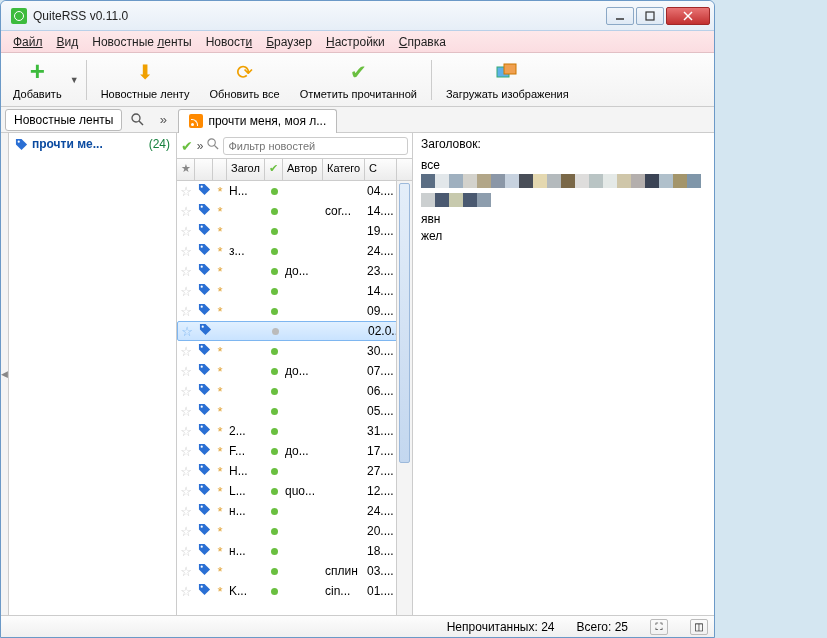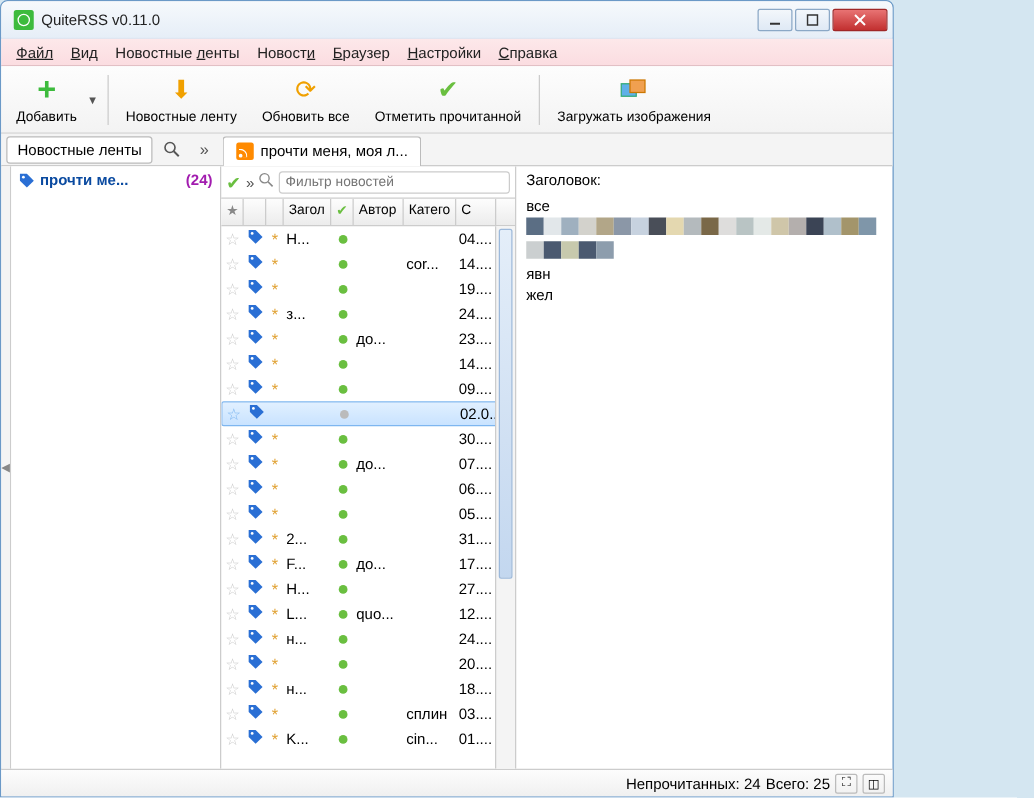--- a/index.html
+++ b/index.html
@@ -37,21 +37,21 @@
 .tab { background: #fff; border: 1px solid #bbb; border-bottom: none; border-radius: 3px 3px 0 0; padding: 4px 10px; display: flex; align-items: center; gap: 5px; height: 24px; margin-top: 2px; }
 .rss-icon { width: 14px; height: 14px; background: #ff8a00; border-radius: 2px; position: relative; }
 .rss-icon::before, .rss-icon::after { content:''; position:absolute; }
 .rss-icon::before { width:3px; height:3px; background:#fff; border-radius:50%; bottom:2px; left:2px; }
 .rss-icon::after { width:6px; height:6px; border:1.5px solid #fff; border-left:none; border-bottom:none; border-radius:0 6px 0 0; bottom:2px; left:2px; }
 
 
 .main { flex: 1; display: flex; overflow: hidden; }
 .sidebar { width: 168px; border-right: 1px solid #ccc; background: #fff; }
 .feed-item { display: flex; align-items: center; padding: 4px 6px; gap: 4px; cursor: pointer; color: #0a4aa0; font-weight: bold; }
-.count { color: #a21caf; font-weight: bold; margin-left: auto; }
+.count { color: #15803d; font-weight: normal; margin-left: auto; }
 .collapse-bar { width: 8px; background: #f4f4f4; border-right: 1px solid #ccc; display: flex; align-items: center; justify-content: center; cursor: pointer; color: #888; font-size: 9px; }
 
 .center { flex: 0 0 236px; display: flex; flex-direction: column; border-right: 1px solid #ccc; }
 .filter-bar { height: 26px; border-bottom: 1px solid #ccc; display: flex; align-items: center; padding: 0 4px; gap: 4px; }
 .filter-input { flex: 1; border: 1px solid #ccc; border-radius: 3px; padding: 2px 4px; font-size: 11px; color: #888; }
 .table-wrap { flex: 1; overflow: hidden; position: relative; }
 .tbl-head { display: flex; height: 22px; background: linear-gradient(#fdfdfd, #ececec); border-bottom: 1px solid #ccc; }
 .tbl-head .th { border-right: 1px solid #ccc; padding: 3px 4px; font-size: 11px; overflow: hidden; white-space: nowrap; text-overflow: clip; }
 .th-star { width: 18px; text-align:center; color:#888; }
 .th-tag { width: 18px; }
@@ -77,21 +77,21 @@
 .row .c-date { width: 32px; overflow:hidden; white-space:nowrap; padding-left:2px; }
 .scroll-ind { position:absolute; right:0; top:22px; bottom:0; width:16px; background:#f4f4f4; border-left:1px solid #ccc; }
 .scroll-thumb { position:absolute; left:2px; right:2px; top:2px; height:280px; background:linear-gradient(#e4eef9,#c3d7ef); border:1px solid #9cb9db; border-radius:2px; }
 
 .right { flex: 1; padding: 4px 8px; }
 .right-header { font-size: 12px; margin-bottom: 6px; }
 .content-lines { font-size: 12px; line-height: 1.4; }
 .mosaic { display:inline-block; vertical-align:middle; }
 .mosaic span { display:inline-block; width:14px; height:14px; }
 
-.statusbar { height: 22px; border-top: 1px solid #ccc; background: linear-gradient(#fdfdfd, #f0f0f0); display: flex; align-items: center; justify-content: flex-end; padding: 0 6px; gap: 4px; font-size: 11px; }
+.statusbar { height: 22px; border-top: 1px solid #ccc; background: linear-gradient(#fdfdfd, #f0f0f0); display: flex; align-items: center; justify-content: flex-end; padding: 0 6px; gap: 22px; font-size: 11px; }
 .statusbar .sb-btn { width:18px; height:16px; border:1px solid #bbb; border-radius:2px; display:flex; align-items:center; justify-content:center; cursor:pointer; font-size:10px; }
 
 .tag-svg { width:13px; height:13px; }
 </style>
 </head>
 <body>
 
 <div class="window">
 
   <div class="titlebar">

